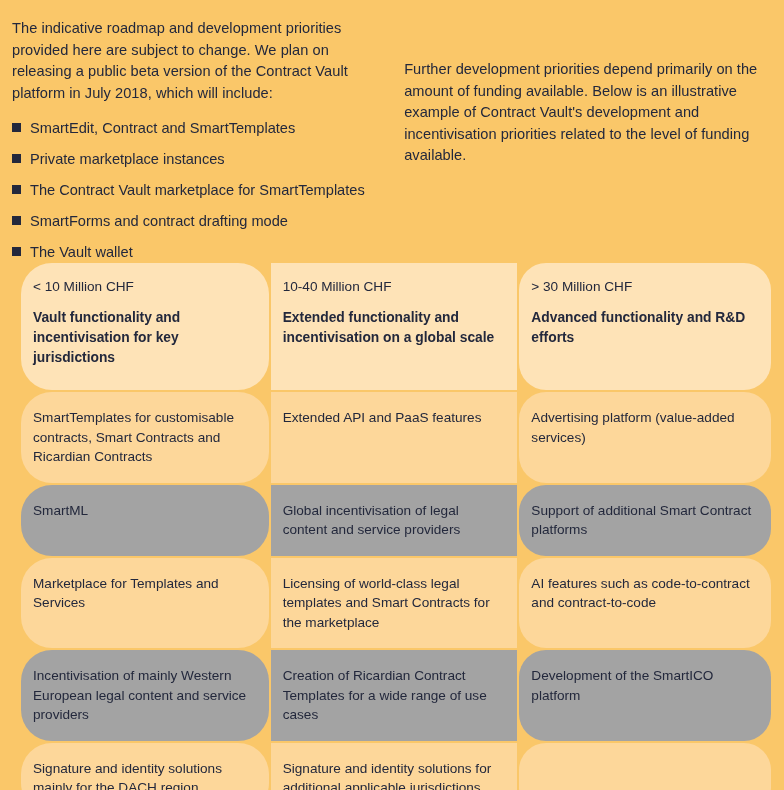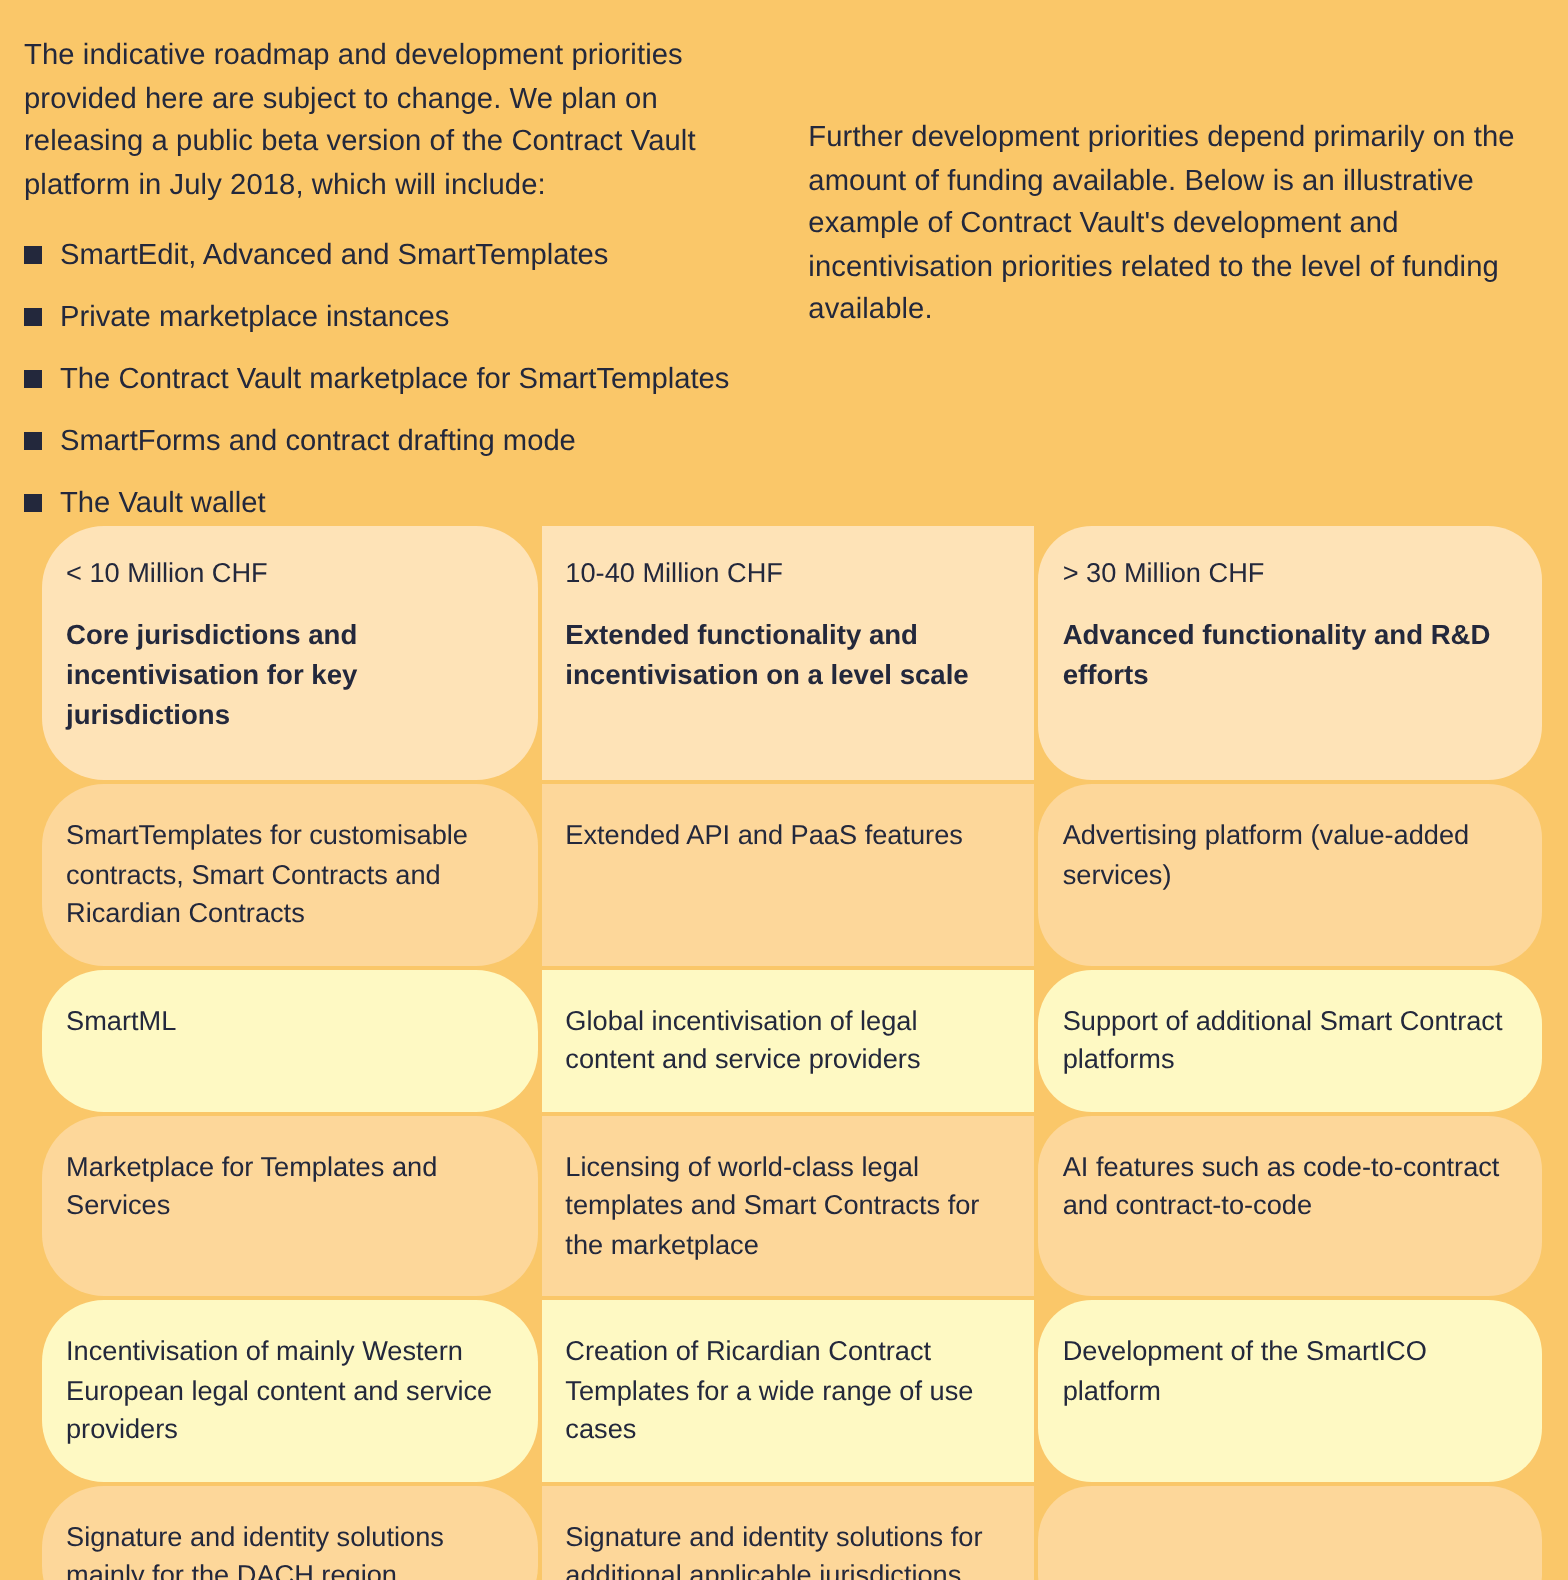--- a/index.html
+++ b/index.html
@@ -79,21 +79,21 @@
   .cell.c2 { width: 248px; }
   .cell.c3 { width: 253px; border-radius: 27px; }
 
   .divider {
     width: 2px;
     flex: 0 0 auto;
     background: #fac769;
   }
 
   .row-a .cell { background: #fdd79a; }
-  .row-b .cell { background: #fef9c3; }
+  .row-b .cell { background: #a3a3a3; }
 
   .row-sep {
     height: 2px;
     background: #fac769;
     width: 100%;
   }
 
   
   .hdr-row .cell {
     background: #fee3b7;
@@ -123,21 +123,21 @@
 </head>
 <body>
 
 <div class="intro">
   <div class="intro-col left">
     <p class="intro-para">The indicative roadmap and development priorities provided here are subject to change. We plan on releasing a public beta version of the Contract Vault platform in July 2018, which will include:</p>
 
     <ul class="bullet-list">
       <li>
         <span class="bullet-sq"></span>
-        <span>SmartEdit, Advanced and SmartTemplates</span>
+        <span>SmartEdit, Contract and SmartTemplates</span>
       </li>
       <li>
         <span class="bullet-sq"></span>
         <span>Private marketplace instances</span>
       </li>
       <li>
         <span class="bullet-sq"></span>
         <span>The Contract Vault marketplace for SmartTemplates</span>
       </li>
       <li>
@@ -154,26 +154,26 @@
   <div class="intro-col right">
     <p class="intro-para">Further development priorities depend primarily on the amount of funding available. Below is an illustrative example of Contract Vault's development and incentivisation priorities related to the level of funding available.</p>
   </div>
 </div>
 
 <div class="table-wrap">
 
   <div class="grid-row hdr-row h-head">
     <div class="cell c1">
       <p class="hdr-amount">&lt; 10 Million CHF</p>
-      <p class="hdr-title">Core jurisdictions and incentivisation for key jurisdictions</p>
+      <p class="hdr-title">Vault functionality and incentivisation for key jurisdictions</p>
     </div>
     <div class="divider"></div>
     <div class="cell c2">
       <p class="hdr-amount">10-40 Million CHF</p>
-      <p class="hdr-title">Extended functionality and incentivisation on a level scale</p>
+      <p class="hdr-title">Extended functionality and incentivisation on a global scale</p>
     </div>
     <div class="divider"></div>
     <div class="cell c3">
       <p class="hdr-amount">&gt; 30 Million CHF</p>
       <p class="hdr-title">Advanced functionality and R&amp;D efforts</p>
     </div>
   </div>
   <div class="row-sep"></div>
 
   <div class="grid-row row-a h-r1">

